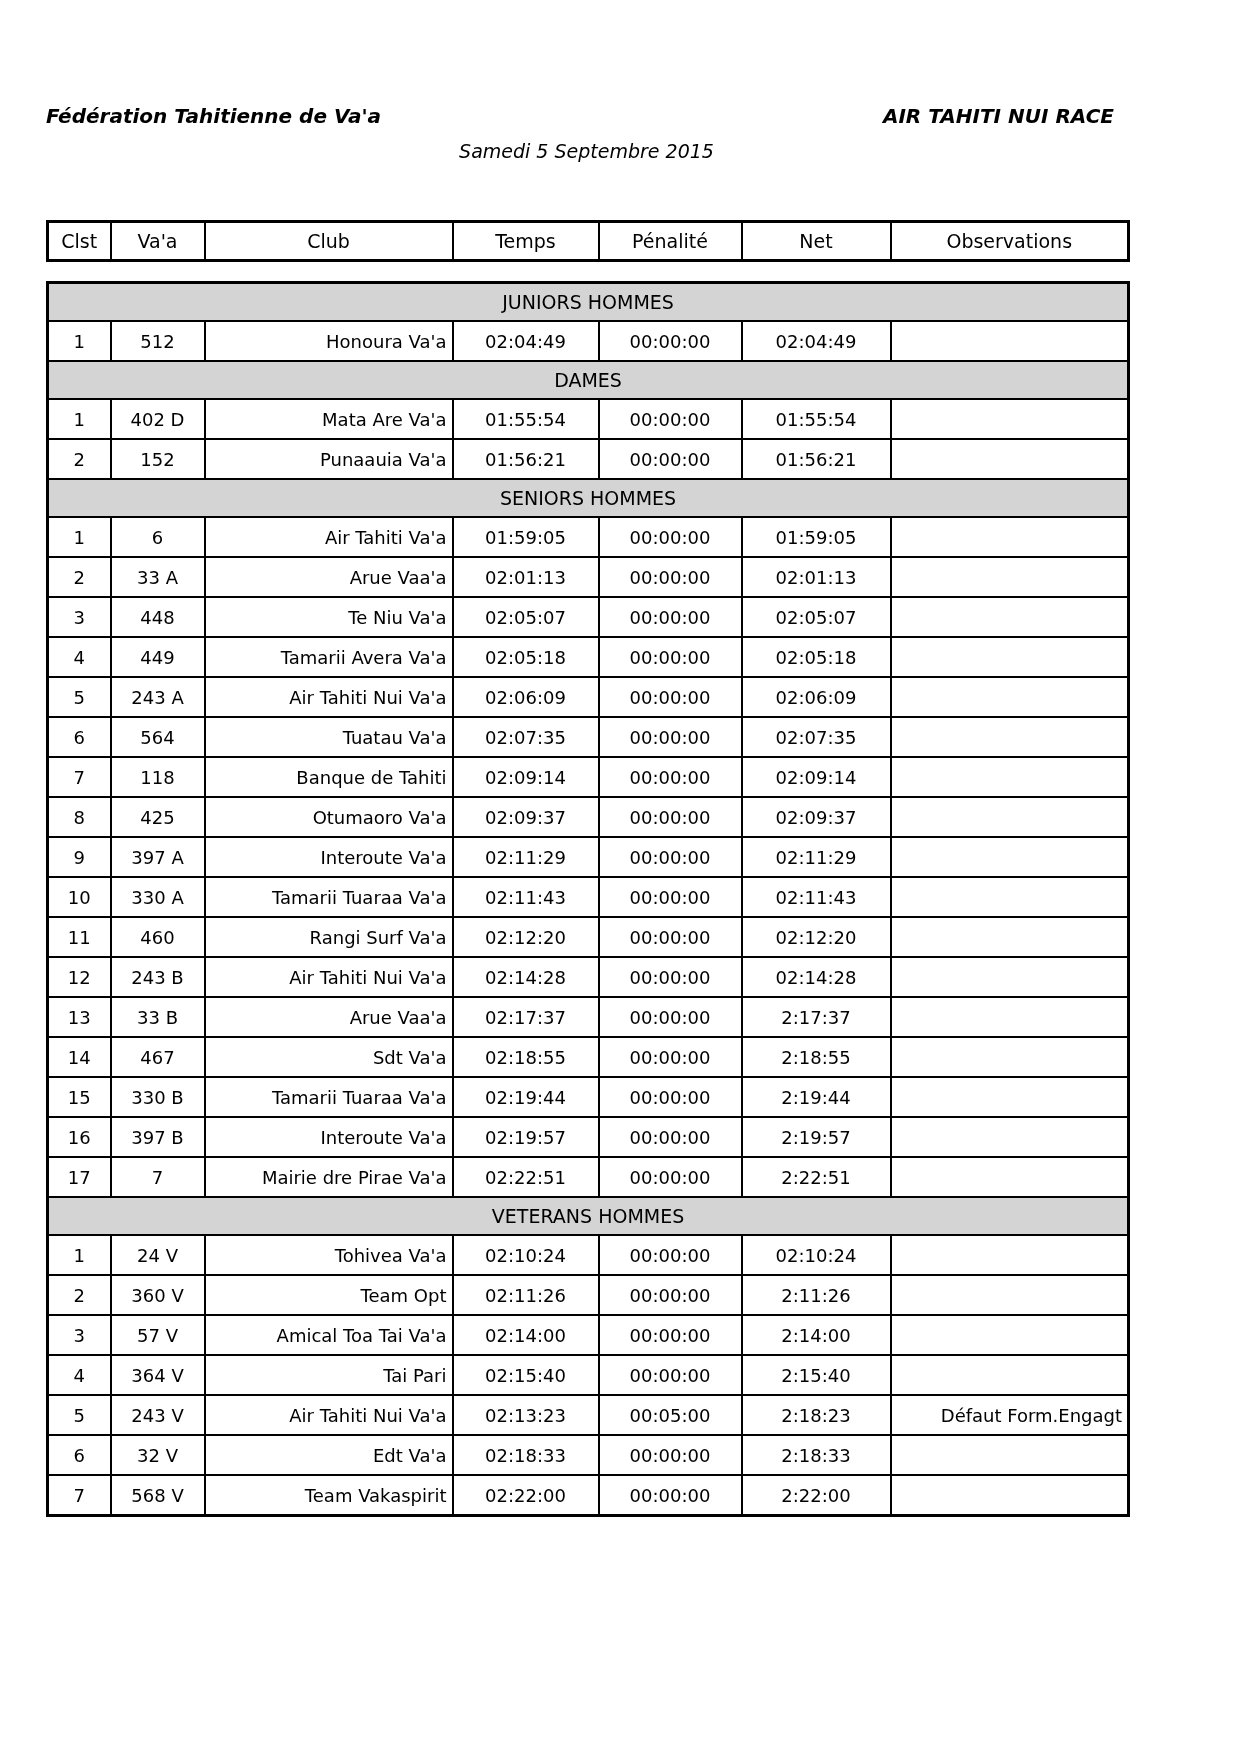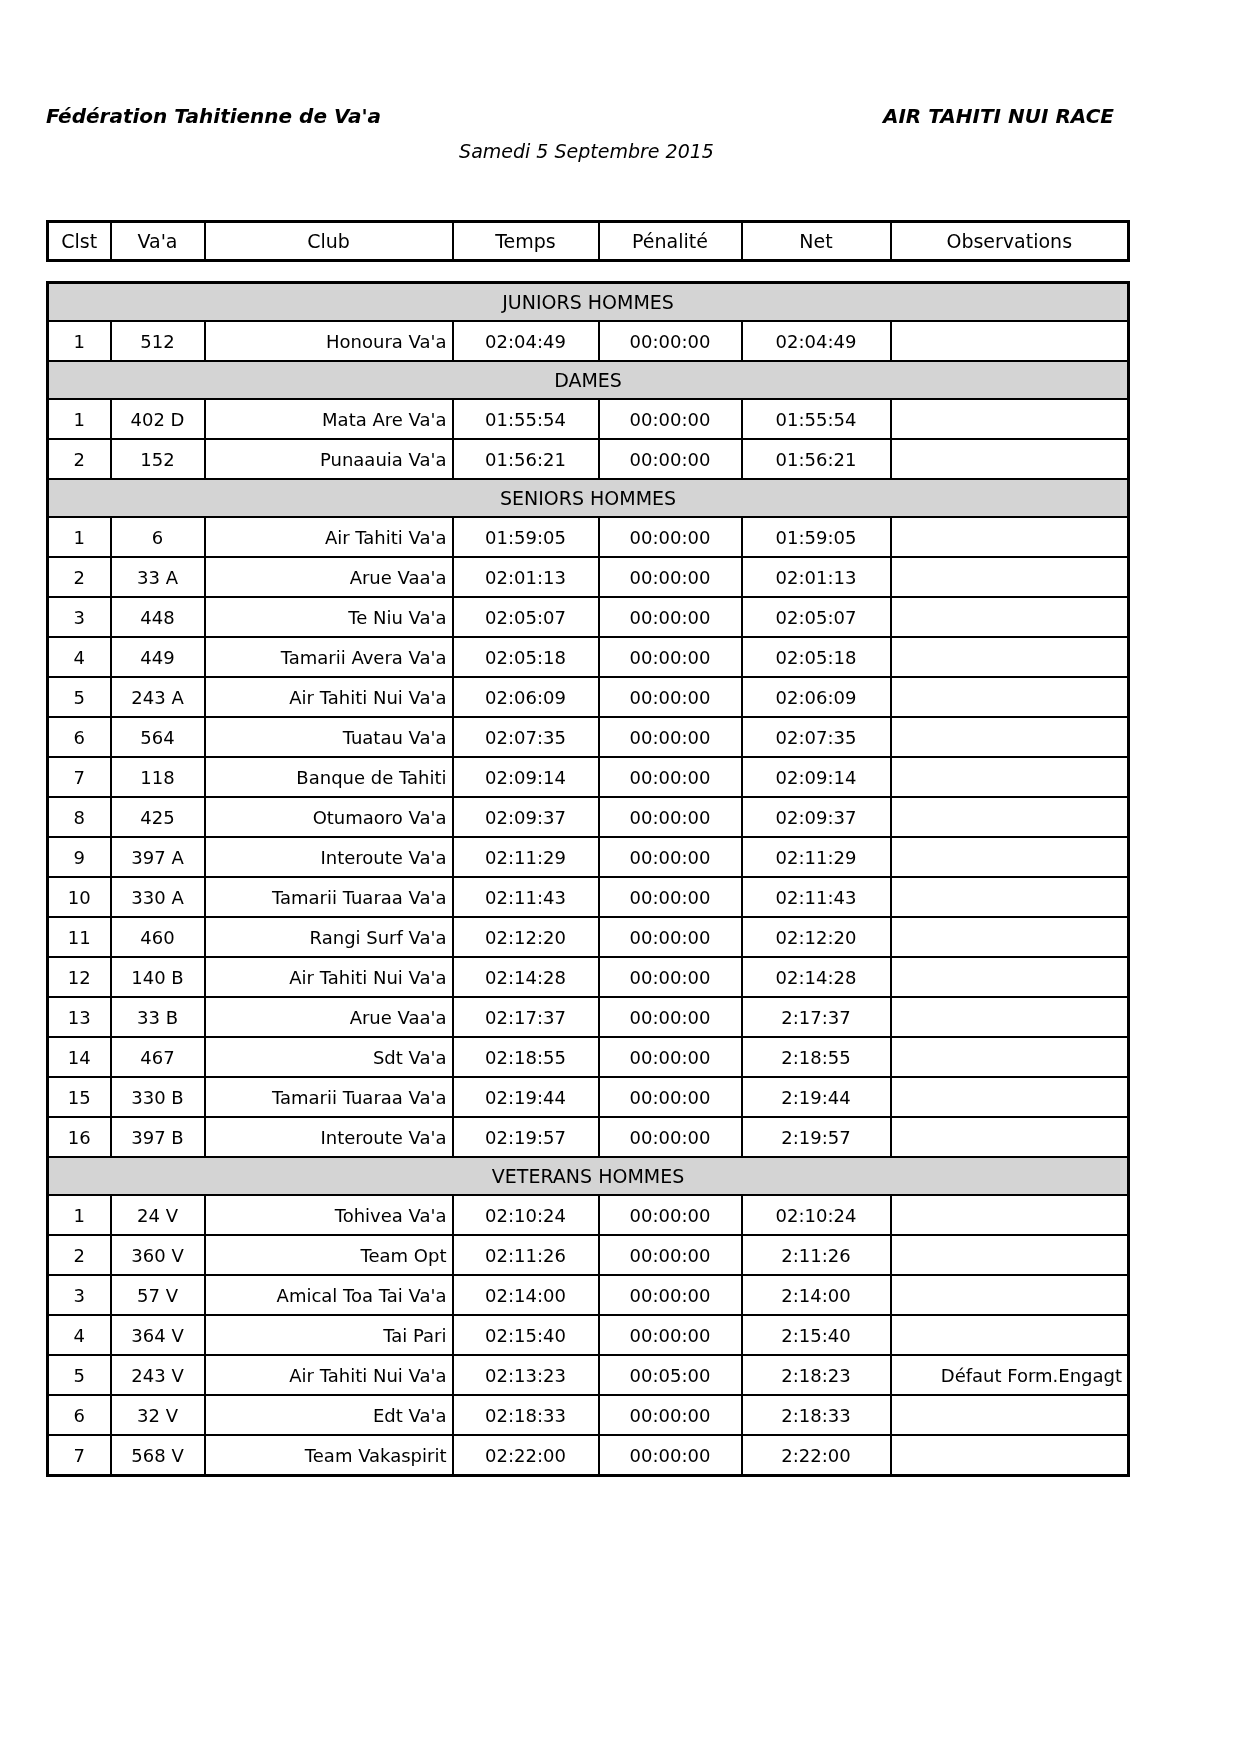--- a/index.html
+++ b/index.html
@@ -265,21 +265,21 @@
           <td>11</td>
           <td>460</td>
           <td>Rangi Surf Va'a</td>
           <td>02:12:20</td>
           <td>00:00:00</td>
           <td>02:12:20</td>
           <td></td>
         </tr>
         <tr>
           <td>12</td>
-          <td>140 B</td>
+          <td>243 B</td>
           <td>Air Tahiti Nui Va'a</td>
           <td>02:14:28</td>
           <td>00:00:00</td>
           <td>02:14:28</td>
           <td></td>
         </tr>
         <tr>
           <td>13</td>
           <td>33 B</td>
           <td>Arue Vaa'a</td>
@@ -306,20 +306,29 @@
           <td>2:19:44</td>
           <td></td>
         </tr>
         <tr>
           <td>16</td>
           <td>397 B</td>
           <td>Interoute Va'a</td>
           <td>02:19:57</td>
           <td>00:00:00</td>
           <td>2:19:57</td>
+          <td></td>
+        </tr>
+        <tr>
+          <td>17</td>
+          <td>7</td>
+          <td>Mairie dre Pirae Va'a</td>
+          <td>02:22:51</td>
+          <td>00:00:00</td>
+          <td>2:22:51</td>
           <td></td>
         </tr>
         <tr>
           <td colspan="7" class="section">VETERANS HOMMES</td>
         </tr>
         <tr>
           <td>1</td>
           <td>24 V</td>
           <td>Tohivea Va'a</td>
           <td>02:10:24</td>

